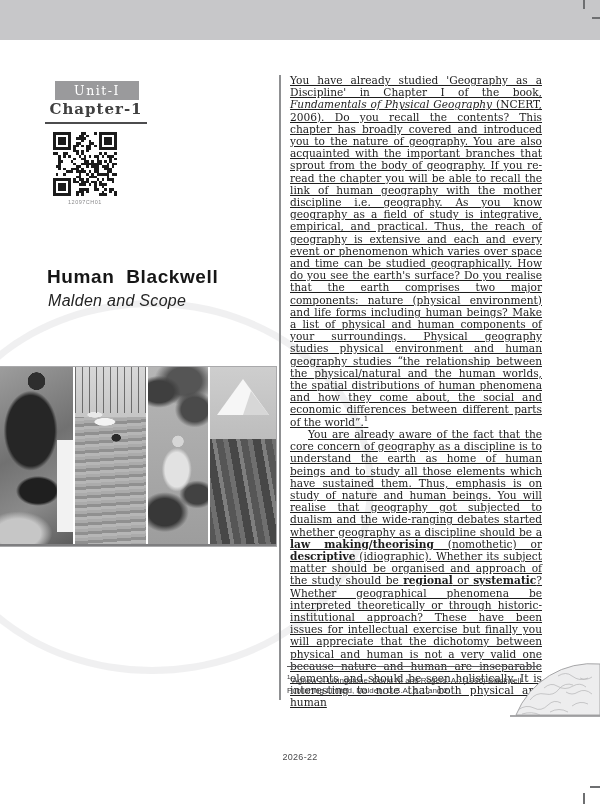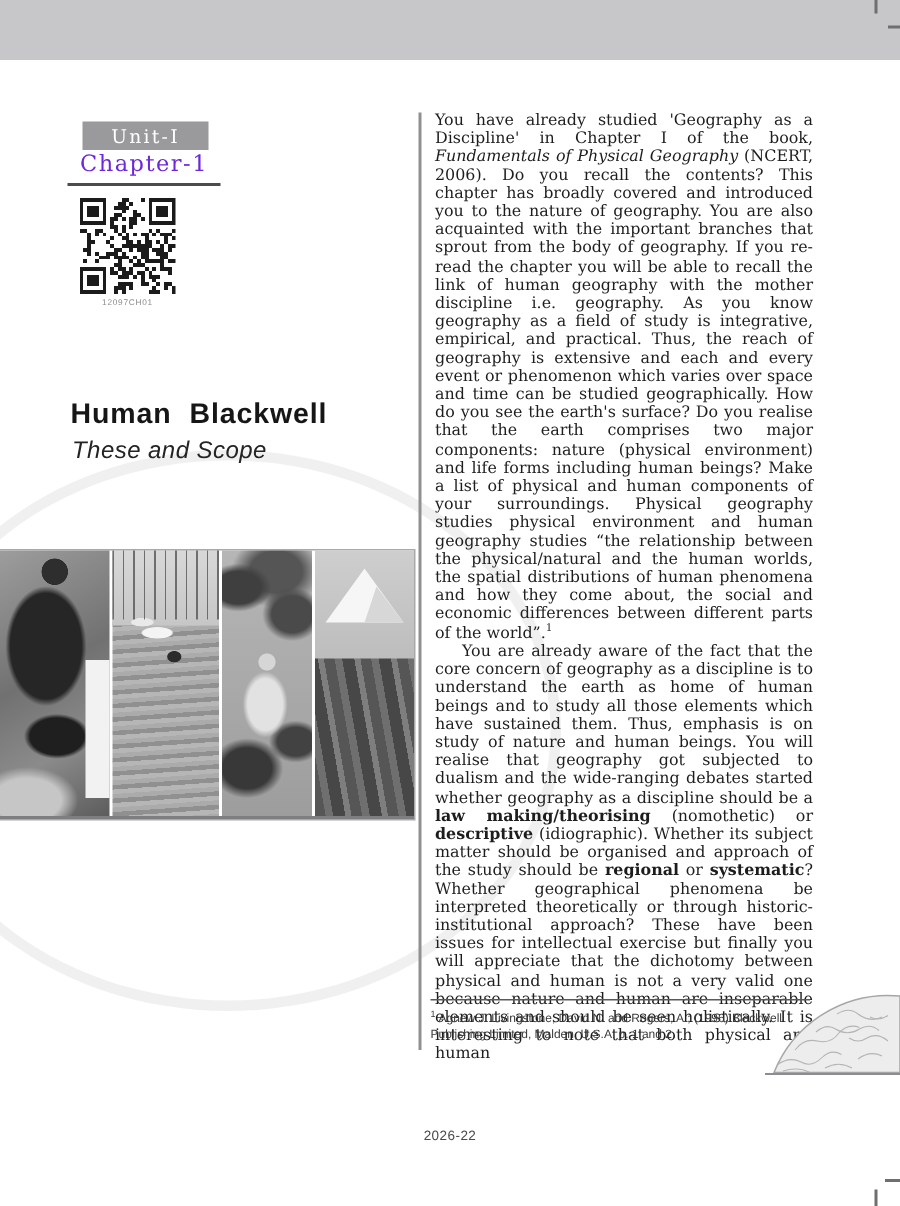--- a/index.html
+++ b/index.html
@@ -17,22 +17,22 @@
 
   
   .unit-box{
     position:absolute;left:55px;top:81px;width:84px;height:19px;
     background:#9a9a9c;color:#ffffff;
     font-family:"DejaVu Serif", serif;font-weight:normal;font-size:12.5px;
     letter-spacing:1.5px;text-align:center;line-height:19px;
   }
   .chapter-label{
     position:absolute;left:40px;top:100px;width:112px;
-    font-family:"DejaVu Serif", serif;font-weight:normal;font-size:15px;
-    letter-spacing:1px;color:#6d28d9;text-align:center;
+    font-family:"DejaVu Serif", serif;font-weight:bold;font-size:15px;
+    letter-spacing:1px;color:#404040;text-align:center;
   }
   .chapter-rule{position:absolute;left:45px;top:122px;width:102px;height:2px;background:#4c4c4e;}
 
   .qr-wrap{position:absolute;left:52px;top:132px;width:66px;text-align:center;}
   .qr-wrap svg{width:64px;height:64px;background:#fff;display:block;margin:0 auto;}
   .qr-id{font-size:5.5px;color:#8a8a8c;letter-spacing:.5px;margin-top:3px;}
 
   .page-title{
     position:absolute;left:47px;top:266px;
     font-size:19px;font-weight:bold;color:#161616;
@@ -96,21 +96,21 @@
     border-bottom:24px solid #d7d7d7;
   }
 
   
   .col-rule{position:absolute;left:279px;top:75px;width:2px;height:625px;background:#8f9092;}
   .article-body{
     position:absolute;left:290px;top:74px;width:252px;
     font-family:"DejaVu Serif", serif;font-size:10.6px;line-height:12.2px;
     color:#1d1d1d;text-align:justify;
   }
-  .para{margin:0;}
+  .para{margin:0;text-decoration:underline;}
   .para.indent{text-indent:18px;}
   .seg-italic{font-style:italic;}
   .seg-bold{font-weight:bold;}
   .seg-sup{vertical-align:super;font-size:7px;line-height:0;}
 
   .footnote-rule{position:absolute;left:287px;top:666px;width:253px;height:1px;background:#59595b;}
   .footnote{
     position:absolute;left:287px;top:672px;width:255px;
     font-size:8px;line-height:10px;color:#3a3a3c;text-align:left;
   }
@@ -340,21 +340,21 @@
       <rect x="11" y="24" width="1" height="1" fill="#1b1b1b"></rect>
       <rect x="18" y="24" width="1" height="1" fill="#1b1b1b"></rect>
       <rect x="19" y="24" width="1" height="1" fill="#1b1b1b"></rect>
       <rect x="20" y="24" width="1" height="1" fill="#1b1b1b"></rect>
       <rect x="24" y="24" width="1" height="1" fill="#1b1b1b"></rect>
     </svg>
   <div class="qr-id">12097CH01</div>
 </div>
 
 <div class="page-title">Human Blackwell</div>
-<div class="page-subtitle">These and Scope</div>
+<div class="page-subtitle">Malden and Scope</div>
 
 <div class="montage">
   <div class="strip strip-1"></div>
   <div class="strip strip-2"></div>
   <div class="strip strip-3"></div>
   <div class="strip strip-4"></div>
 </div>
 
 <div class="col-rule"></div>
 <div class="article-body">

